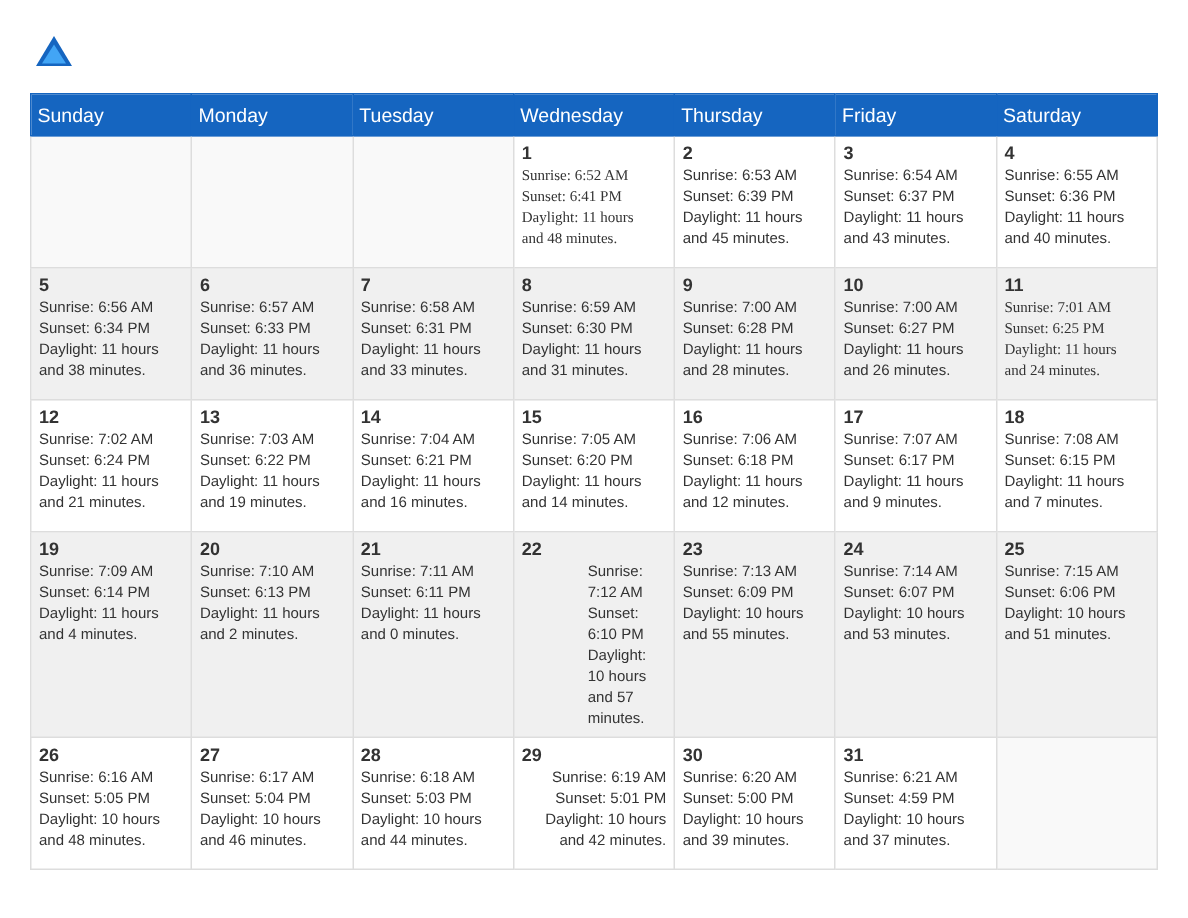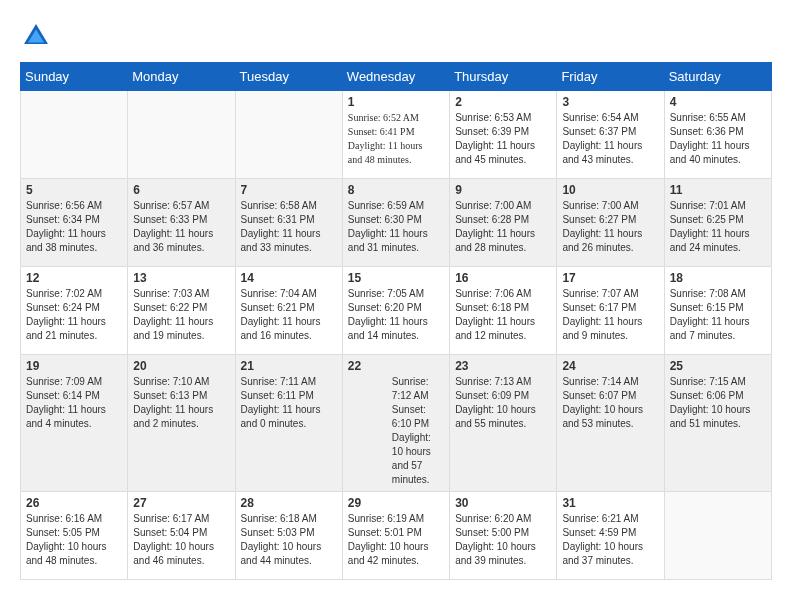--- a/index.html
+++ b/index.html
@@ -192,21 +192,21 @@
         </td>
         <td>
           <div class="day-num">10</div>
           <div class="day-info" style="white-space: pre-line;">Sunrise: 7:00 AM
 Sunset: 6:27 PM
 Daylight: 11 hours
 and 26 minutes.</div>
         </td>
         <td>
           <div class="day-num">11</div>
-          <div class="day-info" style="white-space: pre-line;">Sunrise: 7:01 AM
+          <div class="day-info" style="white-space: pre-line; font-family: Liberation Serif, serif;">Sunrise: 7:01 AM
 Sunset: 6:25 PM
 Daylight: 11 hours
 and 24 minutes.</div>
         </td>
       </tr>
       <tr class="row-white">
         <td>
           <div class="day-num">12</div>
           <div class="day-info" style="white-space: pre-line;">Sunrise: 7:02 AM
 Sunset: 6:24 PM
@@ -324,21 +324,21 @@
         </td>
         <td>
           <div class="day-num">28</div>
           <div class="day-info" style="white-space: pre-line;">Sunrise: 6:18 AM
 Sunset: 5:03 PM
 Daylight: 10 hours
 and 44 minutes.</div>
         </td>
         <td>
           <div class="day-num">29</div>
-          <div class="day-info" style="white-space: pre-line;">Sunrise: 6:19 AM
+          <div class="day-info" style="white-space: pre-line; text-align: right;">Sunrise: 6:19 AM
 Sunset: 5:01 PM
 Daylight: 10 hours
 and 42 minutes.</div>
         </td>
         <td>
           <div class="day-num">30</div>
           <div class="day-info" style="white-space: pre-line;">Sunrise: 6:20 AM
 Sunset: 5:00 PM
 Daylight: 10 hours
 and 39 minutes.</div>

